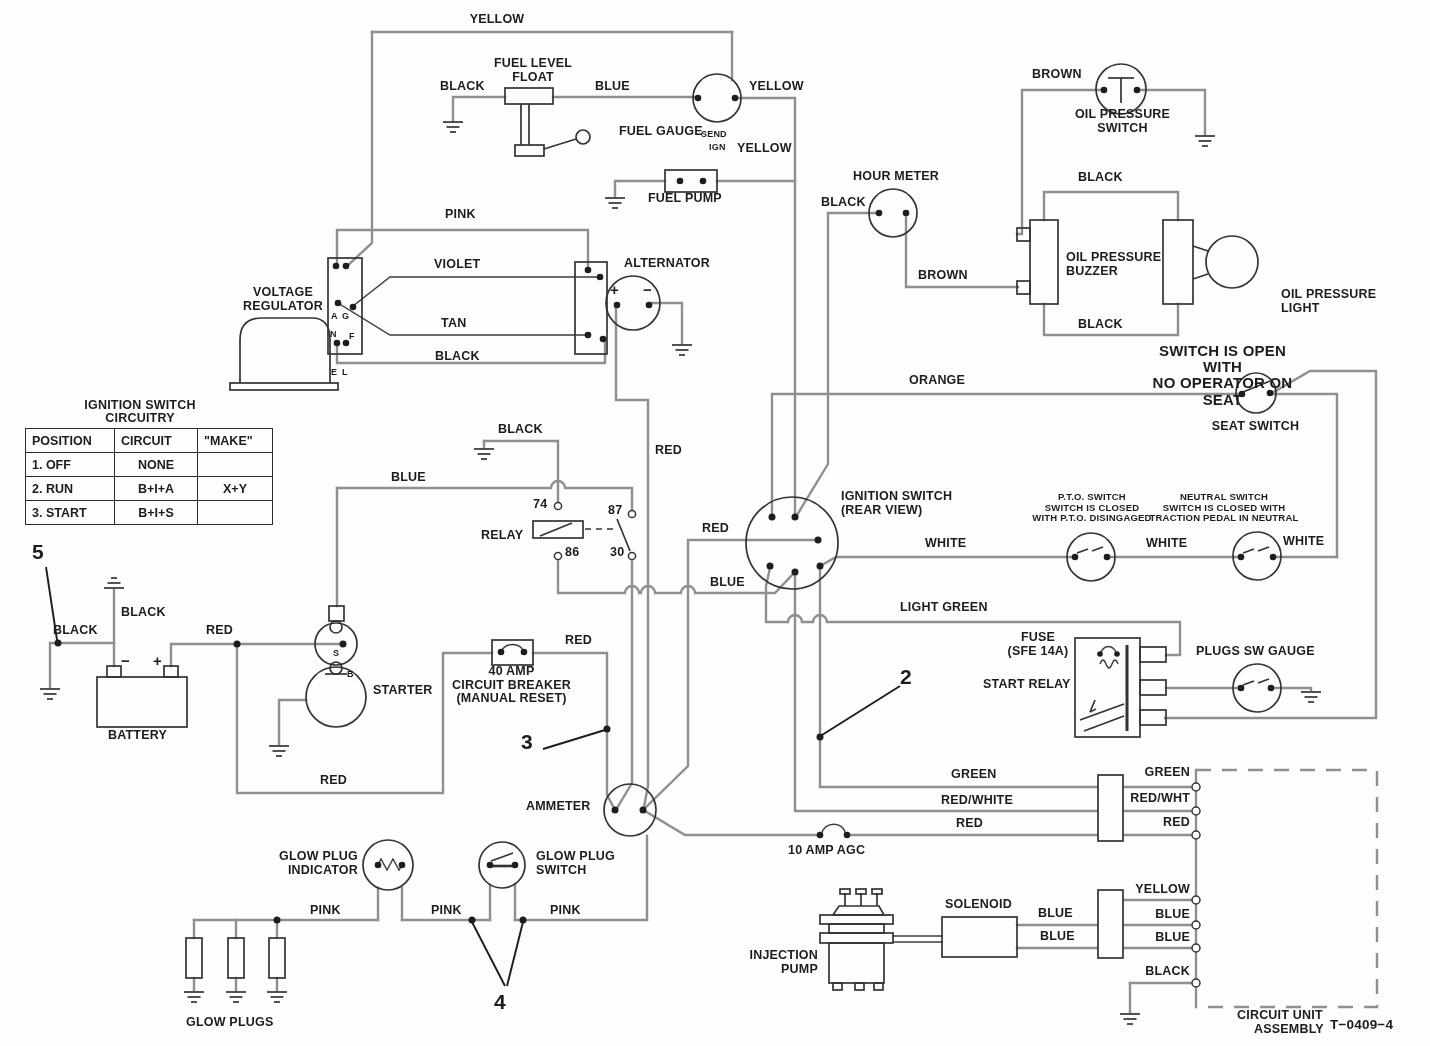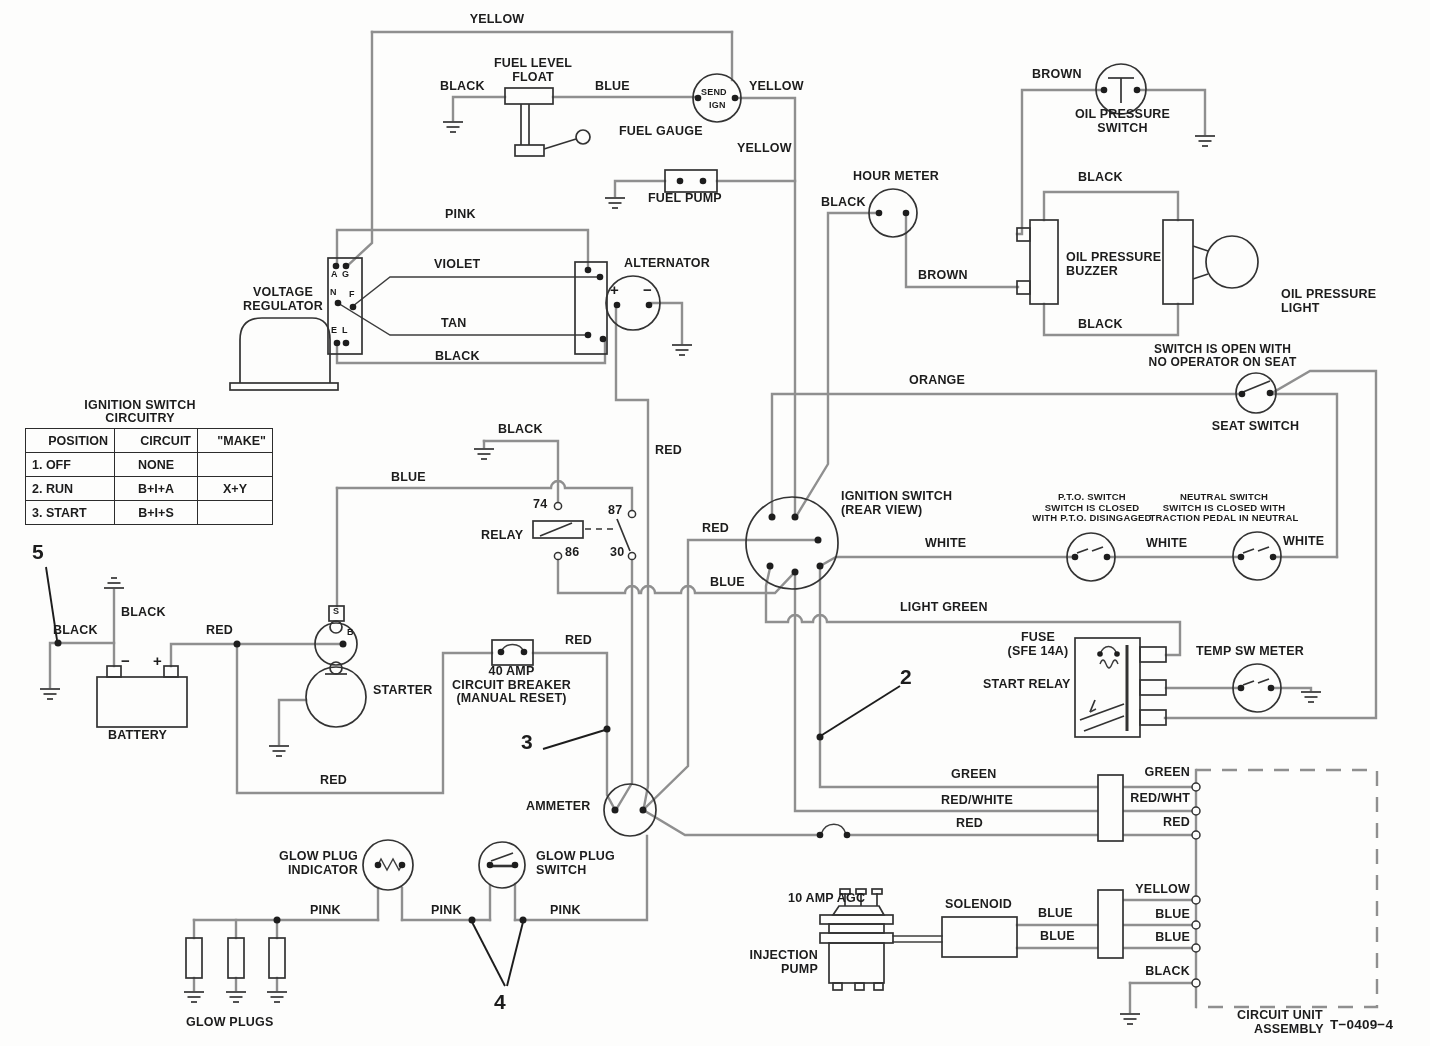--- a/index.html
+++ b/index.html
@@ -3,31 +3,31 @@
 <meta charset="utf-8">
 <style>
   html,body{margin:0;padding:0;background:#e8e8e8;}
   #stage{position:relative;width:1430px;height:1046px;background:#fdfdfc;overflow:hidden;
          font-family:"Liberation Sans","DejaVu Sans",sans-serif;}
   #wires{position:absolute;left:0;top:0;}
   .lbl{position:absolute;font-weight:bold;font-size:12.5px;color:#1c1c1c;line-height:1.08;
        white-space:pre-line;letter-spacing:.2px;}
   .c{text-align:center;}
   .r{text-align:right;}
-  .s10{font-size:12px;}
+  .s10{font-size:15px;}
   .s9{font-size:9.5px;line-height:1.12;}
-  .s8{font-size:9px;}
+  .s8{font-size:9px;margin-top:42px;}
   .big{font-size:21px;}
   .t13{font-size:13.5px;}
   .s15{font-size:15px;line-height:.8;}
   
   #igtable{position:absolute;left:25px;top:428px;border-collapse:collapse;}
   #igtable td,#igtable th{border:1.6px solid #2c2c2c;font-weight:bold;font-size:12.5px;
        color:#1c1c1c;height:23px;padding:0 6px;white-space:nowrap;}
-  #igtable th{text-align:right;}
+  #igtable th{text-align:left;}
   .colA{width:76px;text-align:left;}
   .colB{width:70px;text-align:center;}
   .colC{width:62px;text-align:center;}
   svg .wire{stroke:#8f8f8f;stroke-width:2.4;fill:none;stroke-linecap:square;}
   svg .thin{stroke:#3c3c3c;stroke-width:1.4;fill:none;}
   svg .comp{stroke:#333;stroke-width:1.7;fill:none;}
   svg .compf{stroke:#333;stroke-width:1.7;fill:#fdfdfc;}
   svg .dot{fill:#1d1d1d;stroke:none;}
   svg .oterm{fill:#fdfdfc;stroke:#333;stroke-width:1.5;}
   svg .call{stroke:#1d1d1d;stroke-width:1.9;fill:none;}
@@ -490,21 +490,21 @@
 <div class="lbl" style="left:533px;top:498px">74</div>
 <div class="lbl" style="left:608px;top:504px">87</div>
 <div class="lbl" style="left:565px;top:546px">86</div>
 <div class="lbl" style="left:610px;top:546px">30</div>
 <div class="lbl" style="left:710px;top:576px">BLUE</div>
 <div class="lbl" style="left:900px;top:601px">LIGHT GREEN</div>
 
 <div class="lbl c" style="left:996px;top:631px;width:84px">FUSE
 (SFE 14A)</div>
 <div class="lbl" style="left:983px;top:678px">START RELAY</div>
-<div class="lbl" style="left:1196px;top:645px">TEMP SW METER</div>
+<div class="lbl" style="left:1196px;top:645px">PLUGS SW GAUGE</div>
 
 <div class="lbl big" style="left:900px;top:666px">2</div>
 <div class="lbl big" style="left:521px;top:731px">3</div>
 <div class="lbl big" style="left:32px;top:541px">5</div>
 <div class="lbl big" style="left:494px;top:991px">4</div>
 
 <div class="lbl" style="left:53px;top:624px">BLACK</div>
 <div class="lbl" style="left:121px;top:606px">BLACK</div>
 <div class="lbl" style="left:206px;top:624px">RED</div>
 <div class="lbl s15" style="left:121px;top:655px">−</div>
@@ -526,21 +526,21 @@
 <div class="lbl" style="left:536px;top:850px">GLOW PLUG
 SWITCH</div>
 <div class="lbl" style="left:310px;top:904px">PINK</div>
 <div class="lbl" style="left:431px;top:904px">PINK</div>
 <div class="lbl" style="left:550px;top:904px">PINK</div>
 <div class="lbl" style="left:186px;top:1016px">GLOW PLUGS</div>
 
 <div class="lbl" style="left:951px;top:768px">GREEN</div>
 <div class="lbl" style="left:941px;top:794px">RED/WHITE</div>
 <div class="lbl" style="left:956px;top:817px">RED</div>
-<div class="lbl" style="left:788px;top:892px">10 AMP AGC</div>
+<div class="lbl" style="left:788px;top:844px">10 AMP AGC</div>
 <div class="lbl r" style="left:1118px;top:766px;width:72px">GREEN</div>
 <div class="lbl r" style="left:1118px;top:792px;width:72px">RED/WHT</div>
 <div class="lbl r" style="left:1118px;top:816px;width:72px">RED</div>
 
 <div class="lbl r" style="left:740px;top:949px;width:78px">INJECTION
 PUMP</div>
 <div class="lbl" style="left:945px;top:898px">SOLENOID</div>
 <div class="lbl" style="left:1038px;top:907px">BLUE</div>
 <div class="lbl" style="left:1040px;top:930px">BLUE</div>
 <div class="lbl r" style="left:1118px;top:883px;width:72px">YELLOW</div>

